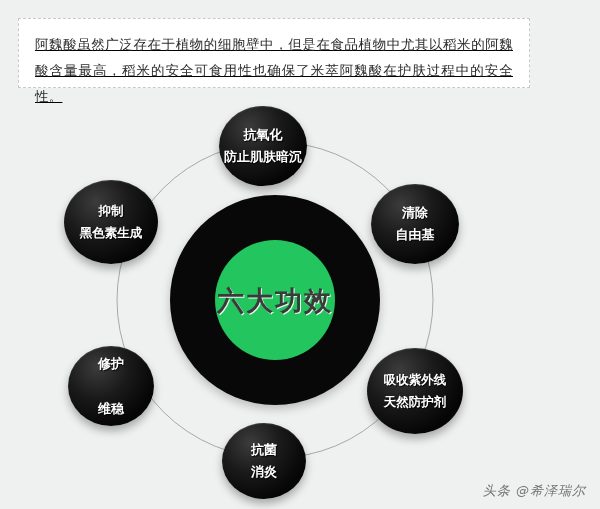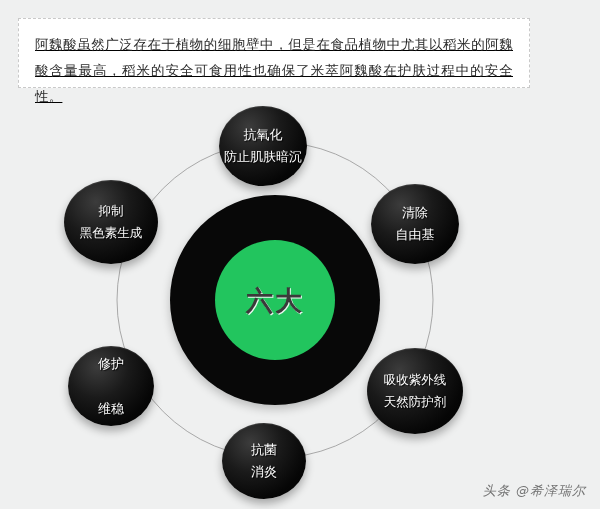--- a/index.html
+++ b/index.html
@@ -98,21 +98,21 @@
       radial-gradient(circle at 34% 26%, #3c3c3c 0%, #1a1a1a 38%, #060606 72%, #000000 100%);
     box-shadow: 0 5px 9px rgba(0,0,0,0.30), inset 0 1px 1px rgba(255,255,255,0.10);
     display: flex;
     flex-direction: column;
     align-items: center;
     justify-content: center;
     text-align: center;
   }
   .bubble .bl {
     color: #ffffff;
-    font-weight: normal;
+    font-weight: bold;
     font-size: 13px;
     line-height: 22px;
     white-space: nowrap;
     text-shadow: 1px 1px 1px rgba(0,0,0,0.85);
     font-family: "DejaVu Sans", "Liberation Sans", sans-serif;
   }
   .bubble.small .bl { font-size: 12.5px; }
 
   
   #bubble-0 { left: 219px; top:  14px; width: 88px; height: 80px; }   
@@ -144,20 +144,21 @@
 
 <div id="diagram">
 
   <svg id="connector-svg" viewBox="0 0 600 417" xmlns="http://www.w3.org/2000/svg">
     <circle cx="275" cy="208" r="158" fill="none" stroke="#9b9b9b" stroke-width="1" opacity="0.85"></circle>
   </svg>
 
   <div id="center-ring">
     <div id="center-hole">
       <div class="cl">六大</div>
+      <div class="cl">功效</div>
     </div>
   </div>
 
   <div class="bubble" id="bubble-0">
     <div class="bl">抗氧化</div>
     <div class="bl">防止肌肤暗沉</div>
   </div>
 
   <div class="bubble" id="bubble-1">
     <div class="bl">清除</div>

